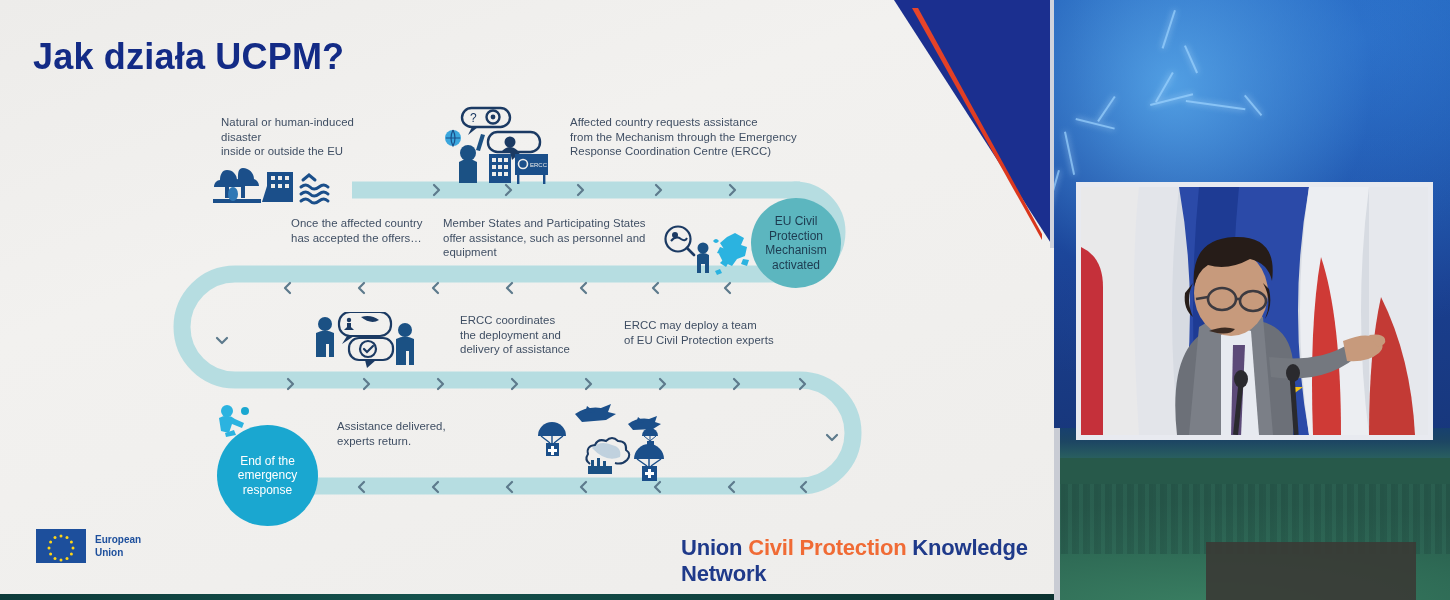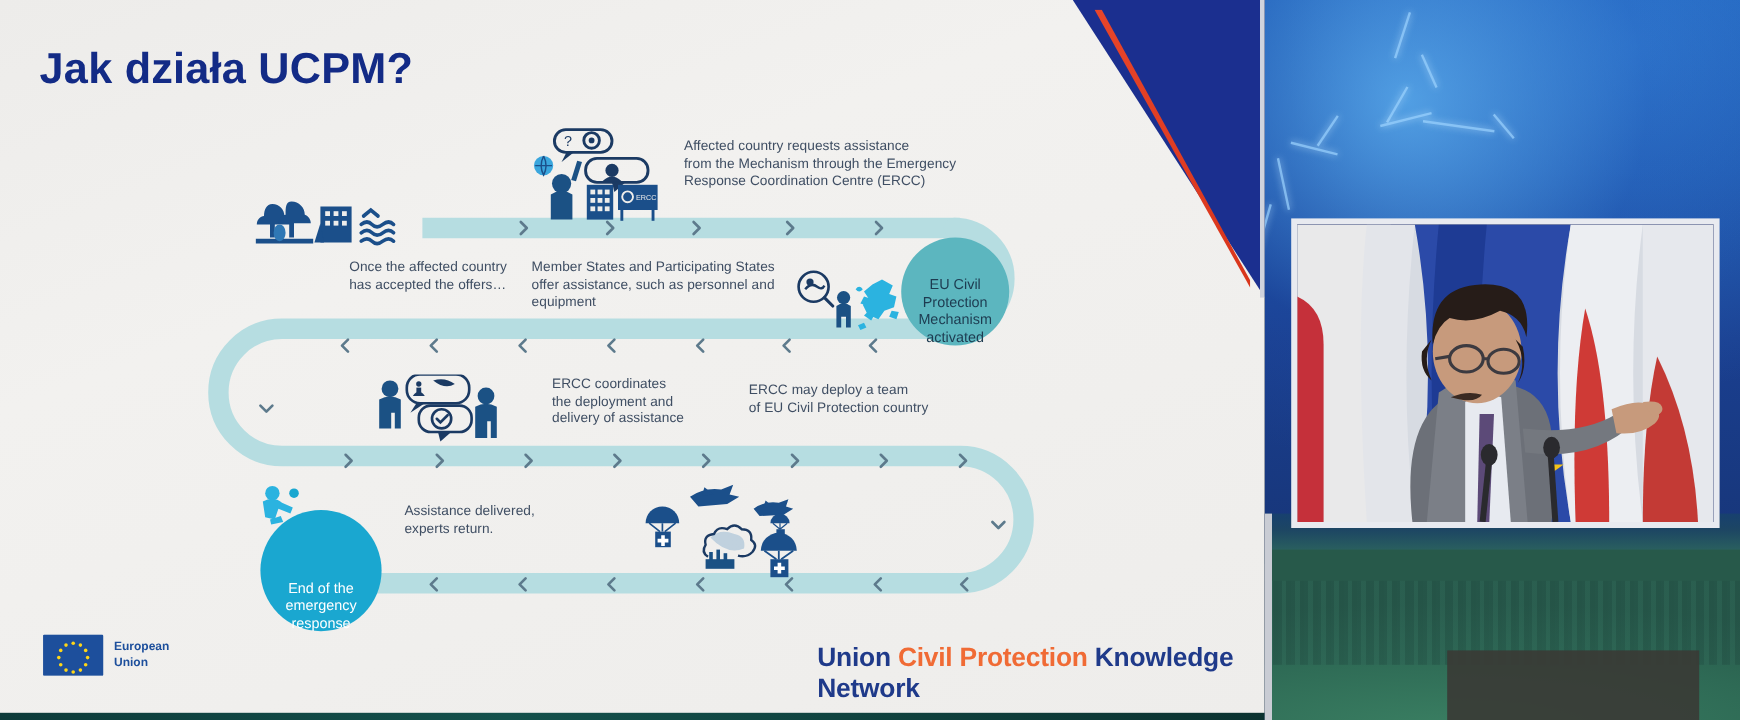--- a/index.html
+++ b/index.html
@@ -25,21 +25,21 @@
   
   #title{position:absolute;left:33px;top:36px;font-size:36px;font-weight:bold;
          color:#132b86;letter-spacing:.2px;}
 
   
   #flow{position:absolute;left:0;top:0;width:1054px;height:600px;pointer-events:none;}
 
   .txt{position:absolute;color:#3f4e63;font-size:11.4px;line-height:14.6px;
        white-space:pre-line;letter-spacing:.05px;}
 
-  .circle{position:absolute;border-radius:50%;display:flex;align-items:flex-end;
+  .circle{position:absolute;border-radius:50%;display:flex;align-items:center;
           justify-content:center;text-align:center;line-height:14.5px;}
   #circle-activated{left:751px;top:198px;width:90px;height:90px;background:#5cb6bf;
           color:#1d3b50;font-size:12px;}
   #circle-end{left:217px;top:425px;width:101px;height:101px;background:#1aa7d0;
           color:#ffffff;font-size:12px;}
 
   .icons{position:absolute;}
 
   
   #eu-logo{position:absolute;left:36px;top:529px;display:flex;align-items:center;gap:9px;}
@@ -148,33 +148,36 @@
           <use href="#chev-l" x="364" y="487"></use>
           <use href="#chev-l" x="438" y="487"></use>
          <use href="#chev-l" x="512" y="487"></use>
           <use href="#chev-l" x="586" y="487"></use>
          <use href="#chev-l" x="660" y="487"></use>
           <use href="#chev-l" x="734" y="487"></use>
          <use href="#chev-l" x="806" y="487"></use>
         </g>
     </svg>
 
+    <div class="txt" style="left:221px;top:115px;">Natural or human-induced
+disaster
+inside or outside the EU</div>
     <div class="txt" style="left:570px;top:115px;">Affected country requests assistance
 from the Mechanism through the Emergency
 Response Coordination Centre (ERCC)</div>
     <div class="txt" style="left:257px;top:216px;margin-left:34px;">Once the affected country
 has accepted the offers…</div>
     <div class="txt" style="left:443px;top:216px;">Member States and Participating States
 offer assistance, such as personnel and
 equipment</div>
     <div class="txt" style="left:460px;top:313px;">ERCC coordinates
 the deployment and
 delivery of assistance</div>
     <div class="txt" style="left:624px;top:318px;">ERCC may deploy a team
-of EU Civil Protection country</div>
+of EU Civil Protection experts</div>
     <div class="txt" style="left:337px;top:419px;">Assistance delivered,
 experts return.</div>
 
     <div class="circle" id="circle-activated">
       <span style="white-space:pre-line">EU Civil
 Protection
 Mechanism
 activated</span>
     </div>
     <div class="circle" id="circle-end">

